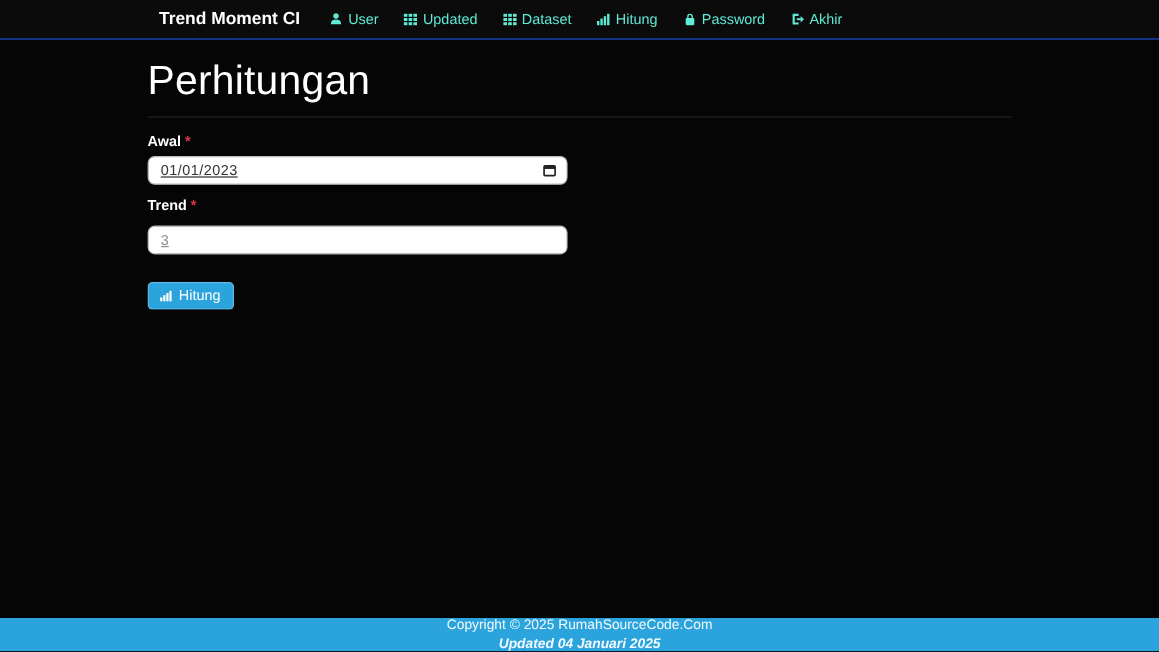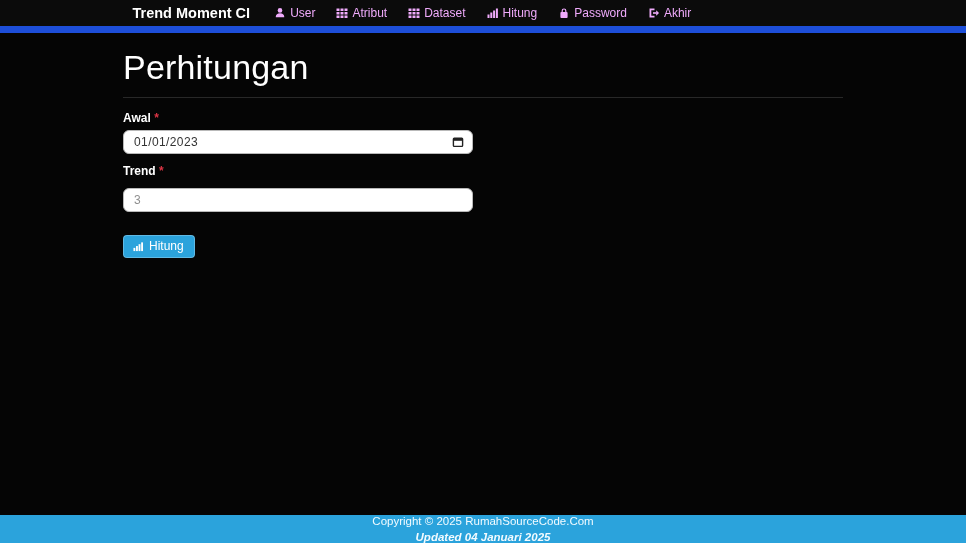--- a/index.html
+++ b/index.html
@@ -13,39 +13,39 @@
     display: flex; flex-direction: column;
     overflow: hidden;
     position: relative;
   }
   .container { width: 720px; margin: 0 auto; }
 
   
   .navbar {
     height: 33px;
     background: var(--navbar-bg, #0b0b0b);
-    border-bottom: 7px solid #1d4ed8;
+    border-bottom: 1px solid #1d4ed8;
     flex: 0 0 auto;
     padding-left: 19px;
   }
   .navbar .container {
     height: 100%;
     display: flex; align-items: center;
   }
   .brand {
     color: #fff; font-size: 14.5px; font-weight: bold;
     margin-right: 24px;
     text-decoration: none;
     cursor: pointer;
     white-space: nowrap;
   }
   .nav-items { display: flex; align-items: center; gap: 21px; }
   .nav-item {
     display: flex; align-items: center; gap: 4px;
-    color: #f0abfc; font-size: 12px;
+    color: #5eead4; font-size: 12px;
     cursor: pointer; white-space: nowrap;
   }
   .nav-item svg { display: block; }
 
   
   .main { flex: 1 1 auto; }
   .page-title {
     color: #fff;
     font-size: 34px;
     font-weight: 400;
@@ -66,20 +66,21 @@
   }
   .required-mark { color: #dc3545; font-weight: bold; }
 
   .text-input, .date-input {
     width: 350px; height: 24px;
     background: #fff;
     border: 1px solid #b9b9b9;
     border-radius: 6px;
     font-size: 12px;
     color: #333;
+    text-decoration: underline;
   }
   .date-input {
     display: flex; align-items: center;
     padding: 0 8px 0 10px;
     cursor: text;
   }
   .date-value { flex: 1 1 auto; letter-spacing: 0.4px; color: #333; }
   .date-input svg { flex: 0 0 auto; display: block; cursor: pointer; }
   .text-input { padding: 0 10px; color: #8f8f8f; outline: none; }
 
@@ -138,21 +139,21 @@
                 <rect x="4.5" y="1.5" width="3" height="2.5"></rect>
                 <rect x="8.5" y="1.5" width="3" height="2.5"></rect>
               <rect x="0.5" y="5" width="3" height="2.5"></rect>
                 <rect x="4.5" y="5" width="3" height="2.5"></rect>
                 <rect x="8.5" y="5" width="3" height="2.5"></rect>
               <rect x="0.5" y="8.5" width="3" height="2.5"></rect>
                 <rect x="4.5" y="8.5" width="3" height="2.5"></rect>
                 <rect x="8.5" y="8.5" width="3" height="2.5"></rect>
             </svg>
           </span>
-          <span>Atribut</span>
+          <span>Updated</span>
         </div>
 
         <div class="nav-item">
           <span>
             <svg width="12" height="12" viewBox="0 0 12 12" fill="currentColor">
               <rect x="0.5" y="1.5" width="3" height="2.5"></rect>
                 <rect x="4.5" y="1.5" width="3" height="2.5"></rect>
                 <rect x="8.5" y="1.5" width="3" height="2.5"></rect>
               <rect x="0.5" y="5" width="3" height="2.5"></rect>
                 <rect x="4.5" y="5" width="3" height="2.5"></rect>

